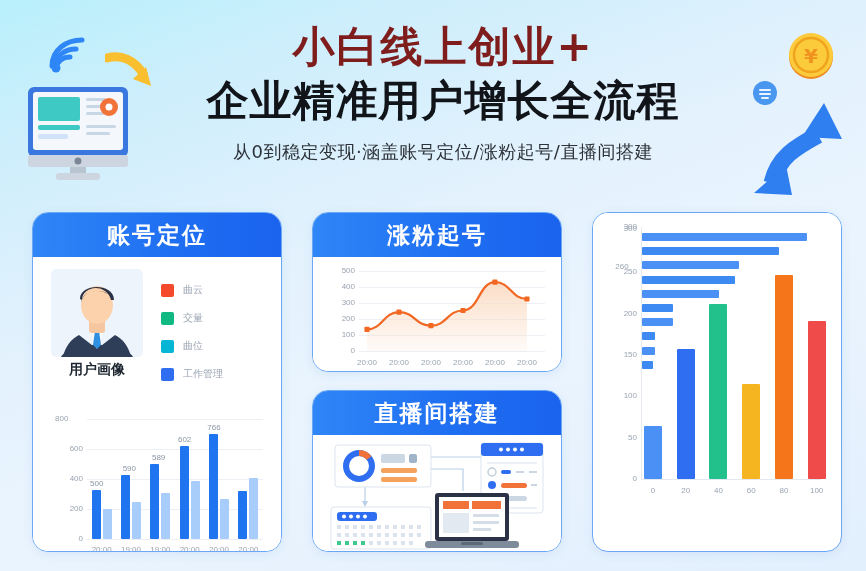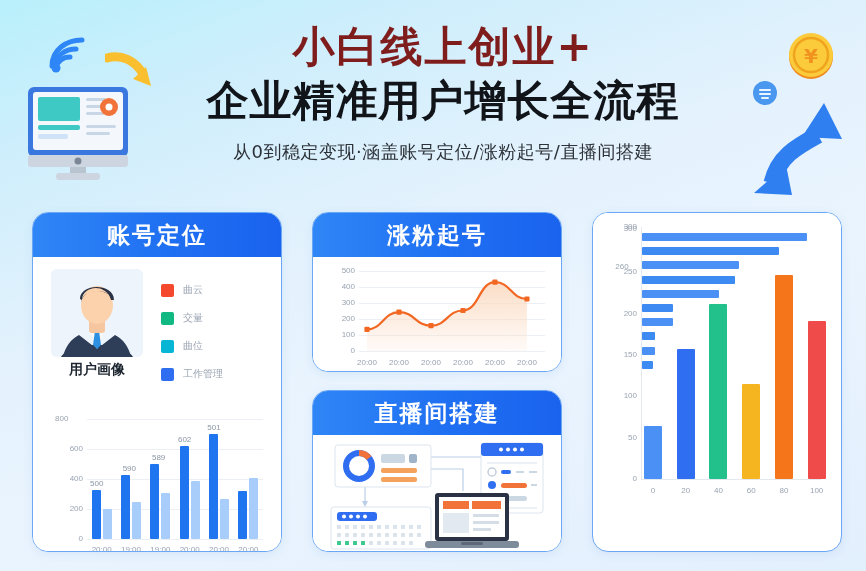--- a/index.html
+++ b/index.html
@@ -237,21 +237,21 @@
             <div class="axis-label" style="left: 30px; top: 126px; width: 28px; text-align: center;">19:00</div>
             <div class="bar" style="left: 63.3333px; top: 45px; width: 9px; height: 75px; background: rgb(31, 116, 240);"></div>
             <div class="bar-value" style="left: 58.3333px; top: 34px; width: 20px; text-align: right;">589</div>
             <div class="bar" style="left: 74.3333px; top: 73.5px; width: 9px; height: 46.5px; background: rgb(169, 205, 251);"></div>
             <div class="axis-label" style="left: 59.3333px; top: 126px; width: 28px; text-align: center;">19:00</div>
             <div class="bar" style="left: 92.6667px; top: 27px; width: 9px; height: 93px; background: rgb(31, 116, 240);"></div>
             <div class="bar-value" style="left: 87.6667px; top: 16px; width: 20px; text-align: center;">602</div>
             <div class="bar" style="left: 103.667px; top: 61.5px; width: 9px; height: 58.5px; background: rgb(169, 205, 251);"></div>
             <div class="axis-label" style="left: 88.6667px; top: 126px; width: 28px; text-align: center;">20:00</div>
             <div class="bar" style="left: 122px; top: 15px; width: 9px; height: 105px; background: rgb(31, 116, 240);"></div>
-            <div class="bar-value" style="left: 117px; top: 4px; width: 20px; text-align: center;">501</div>
+            <div class="bar-value" style="left: 117px; top: 4px; width: 20px; text-align: center;">766</div>
             <div class="bar" style="left: 133px; top: 79.5px; width: 9px; height: 40.5px; background: rgb(169, 205, 251);"></div>
             <div class="axis-label" style="left: 118px; top: 126px; width: 28px; text-align: center;">20:00</div>
             <div class="bar" style="left: 151.333px; top: 72px; width: 9px; height: 48px; background: rgb(31, 116, 240);"></div>
             <div class="bar" style="left: 162.333px; top: 58.5px; width: 9px; height: 61.5px; background: rgb(169, 205, 251);"></div>
             <div class="axis-label" style="left: 147.333px; top: 126px; width: 28px; text-align: center;">20:00</div>
           </div>
       </div>
     </div>
   </div>
 

